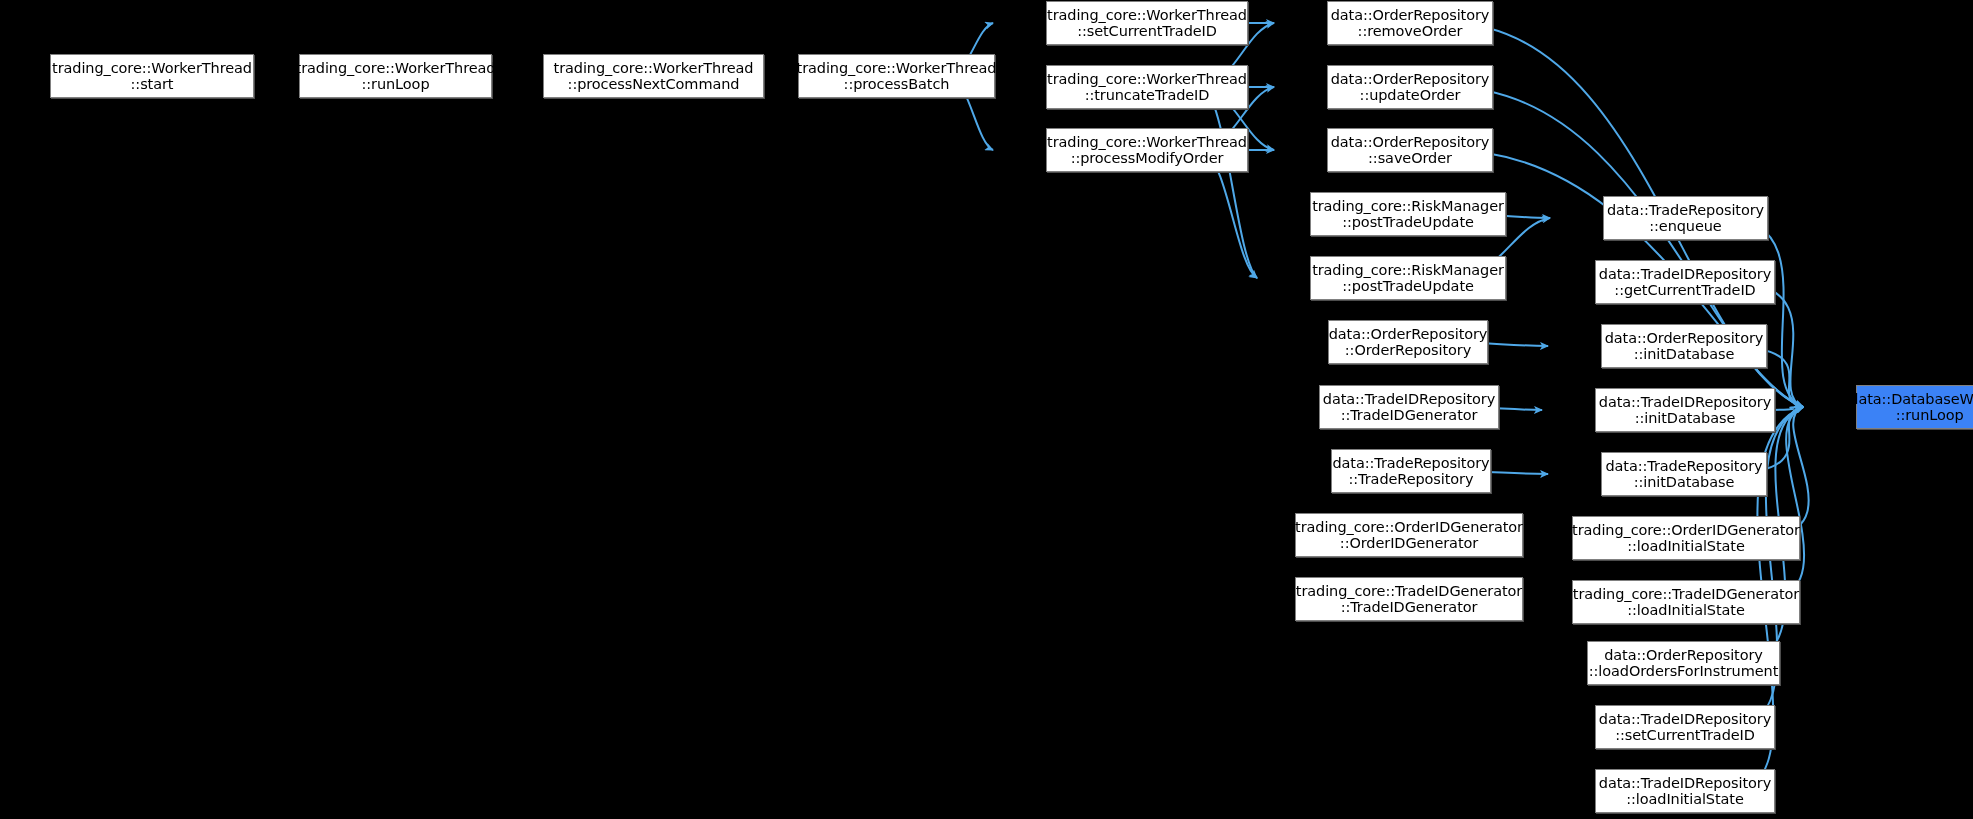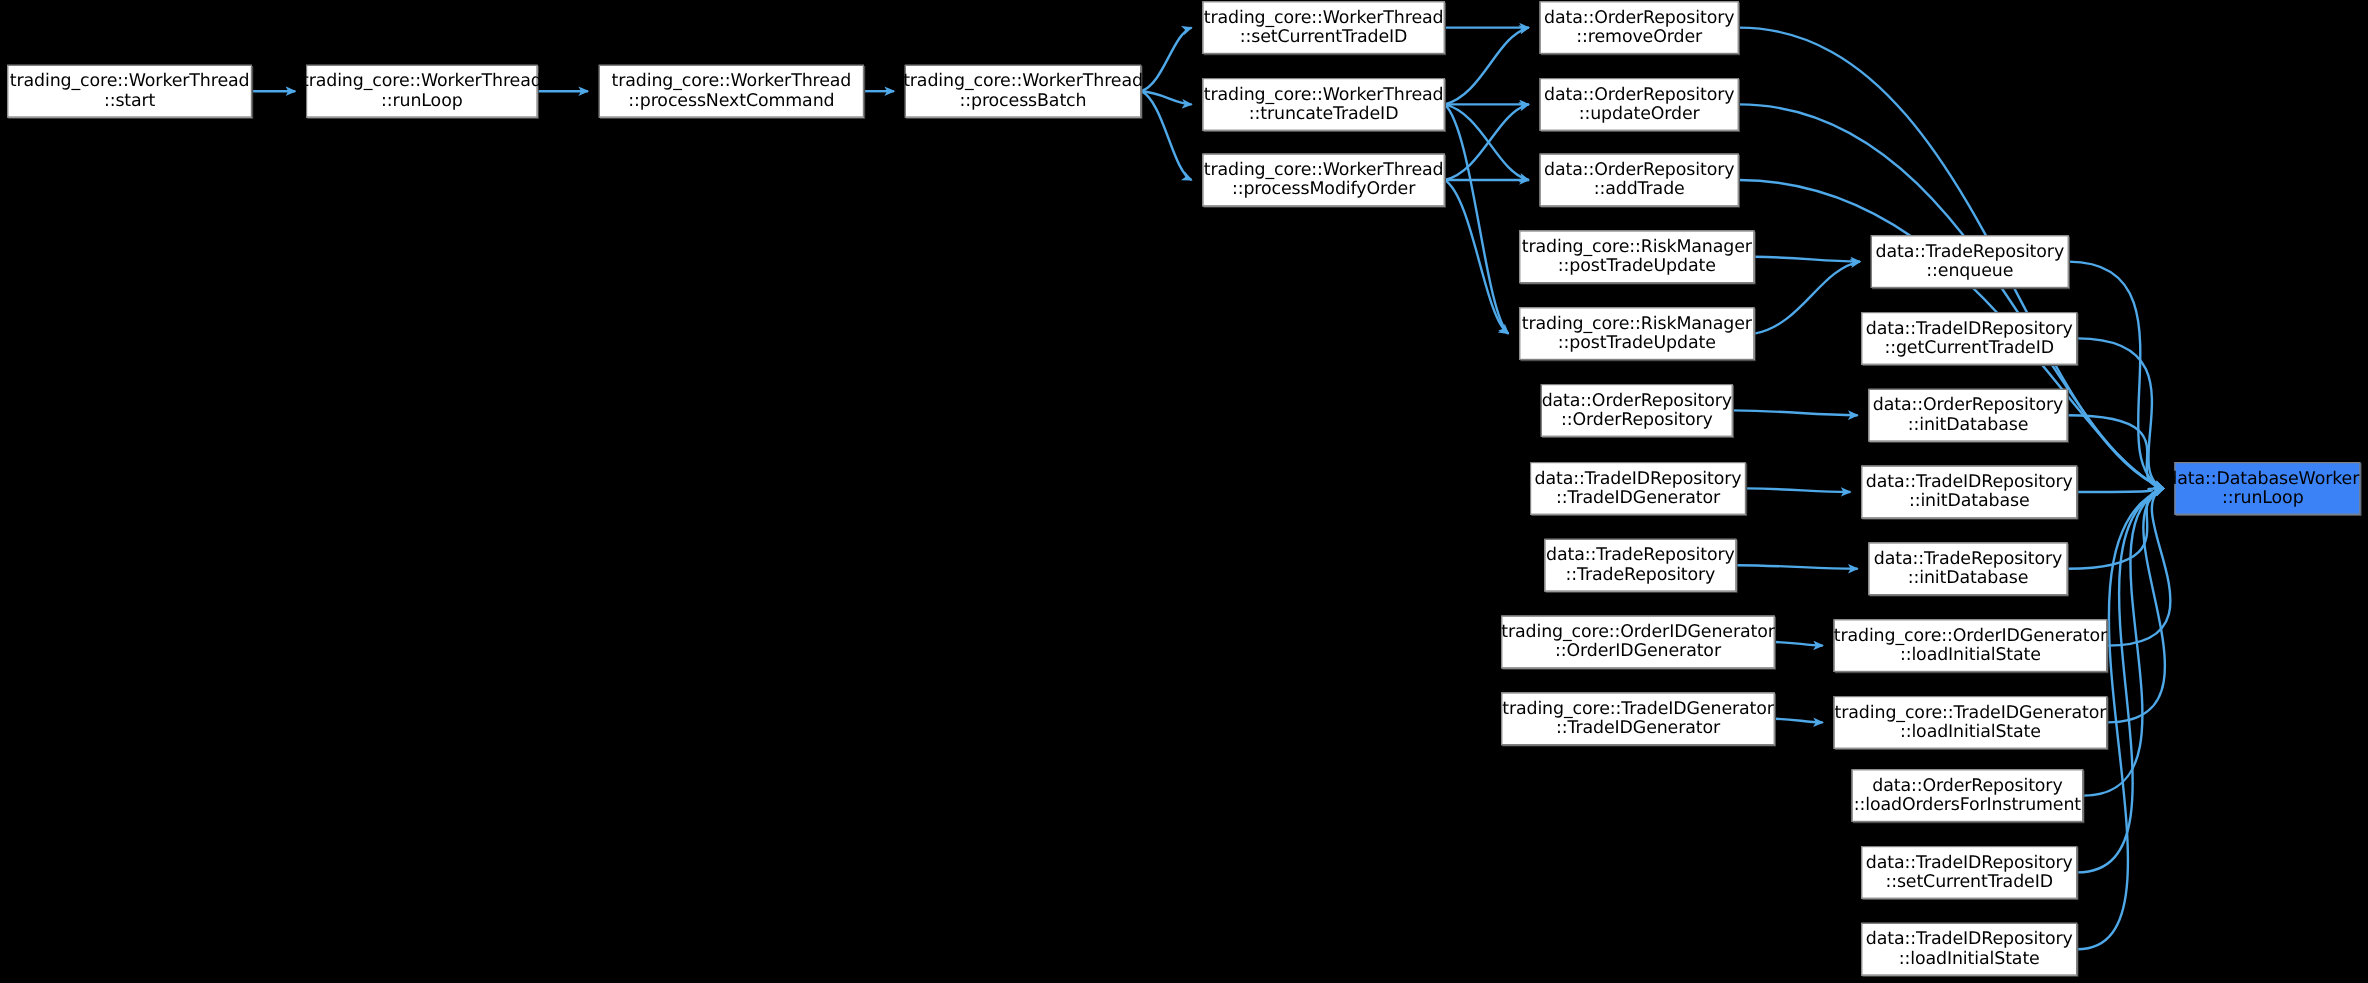--- a/index.html
+++ b/index.html
@@ -1,20 +1,20 @@
 <!DOCTYPE html>
 <html><head>
 <meta charset="utf-8">
 <style>
   html,body{margin:0;padding:0;background:#000;}
   #stage{position:relative;width:1973px;height:819px;background:#000;overflow:hidden;
          font-family:"DejaVu Sans","Liberation Sans",sans-serif;}
   #stage svg{position:absolute;left:0;top:0;width:1973px;height:819px;}
   .node{position:absolute;box-sizing:border-box;background:#fff;border:1px solid #808080;
-        box-shadow:1px 1px 0 0 #4d4d4d;display:flex;align-items:center;justify-content:center;}
+        box-shadow:1px 1px 0 0 #4d4d4d;display:flex;align-items:center;justify-content:center;margin-left:44px;}
   .node.current{background:#3b82f6;justify-content:flex-end;}
   .node .lbl{display:block;text-align:center;color:#000;font-size:14.5px;line-height:16.5px;
              letter-spacing:-0.1px;white-space:pre;}
 </style>
 </head>
 <body>
 
 <div id="stage">
   <svg id="edge-layer" viewBox="0 0 1973 819" preserveAspectRatio="none" aria-hidden="true">
     <defs>
@@ -81,21 +81,21 @@
       <div class="node" style="left: 1002px; top: 128px; width: 202px; height: 44px;">
         <span class="lbl">trading_core::WorkerThread<br><span>::processModifyOrder</span></span>
       </div>
       <div class="node" style="left: 1283px; top: 1px; width: 166px; height: 44px;">
         <span class="lbl">data::OrderRepository<br><span>::removeOrder</span></span>
       </div>
       <div class="node" style="left: 1283px; top: 65px; width: 166px; height: 44px;">
         <span class="lbl">data::OrderRepository<br><span>::updateOrder</span></span>
       </div>
       <div class="node" style="left: 1283px; top: 128px; width: 166px; height: 44px;">
-        <span class="lbl">data::OrderRepository<br><span>::addTrade</span></span>
+        <span class="lbl">data::OrderRepository<br><span>::saveOrder</span></span>
       </div>
       <div class="node" style="left: 1266px; top: 192px; width: 196px; height: 44px;">
         <span class="lbl">trading_core::RiskManager<br><span>::postTradeUpdate</span></span>
       </div>
       <div class="node" style="left: 1266px; top: 256px; width: 196px; height: 44px;">
         <span class="lbl">trading_core::RiskManager<br><span>::postTradeUpdate</span></span>
       </div>
       <div class="node" style="left: 1559px; top: 196px; width: 165px; height: 44px;">
         <span class="lbl">data::TradeRepository<br><span>::enqueue</span></span>
       </div>

